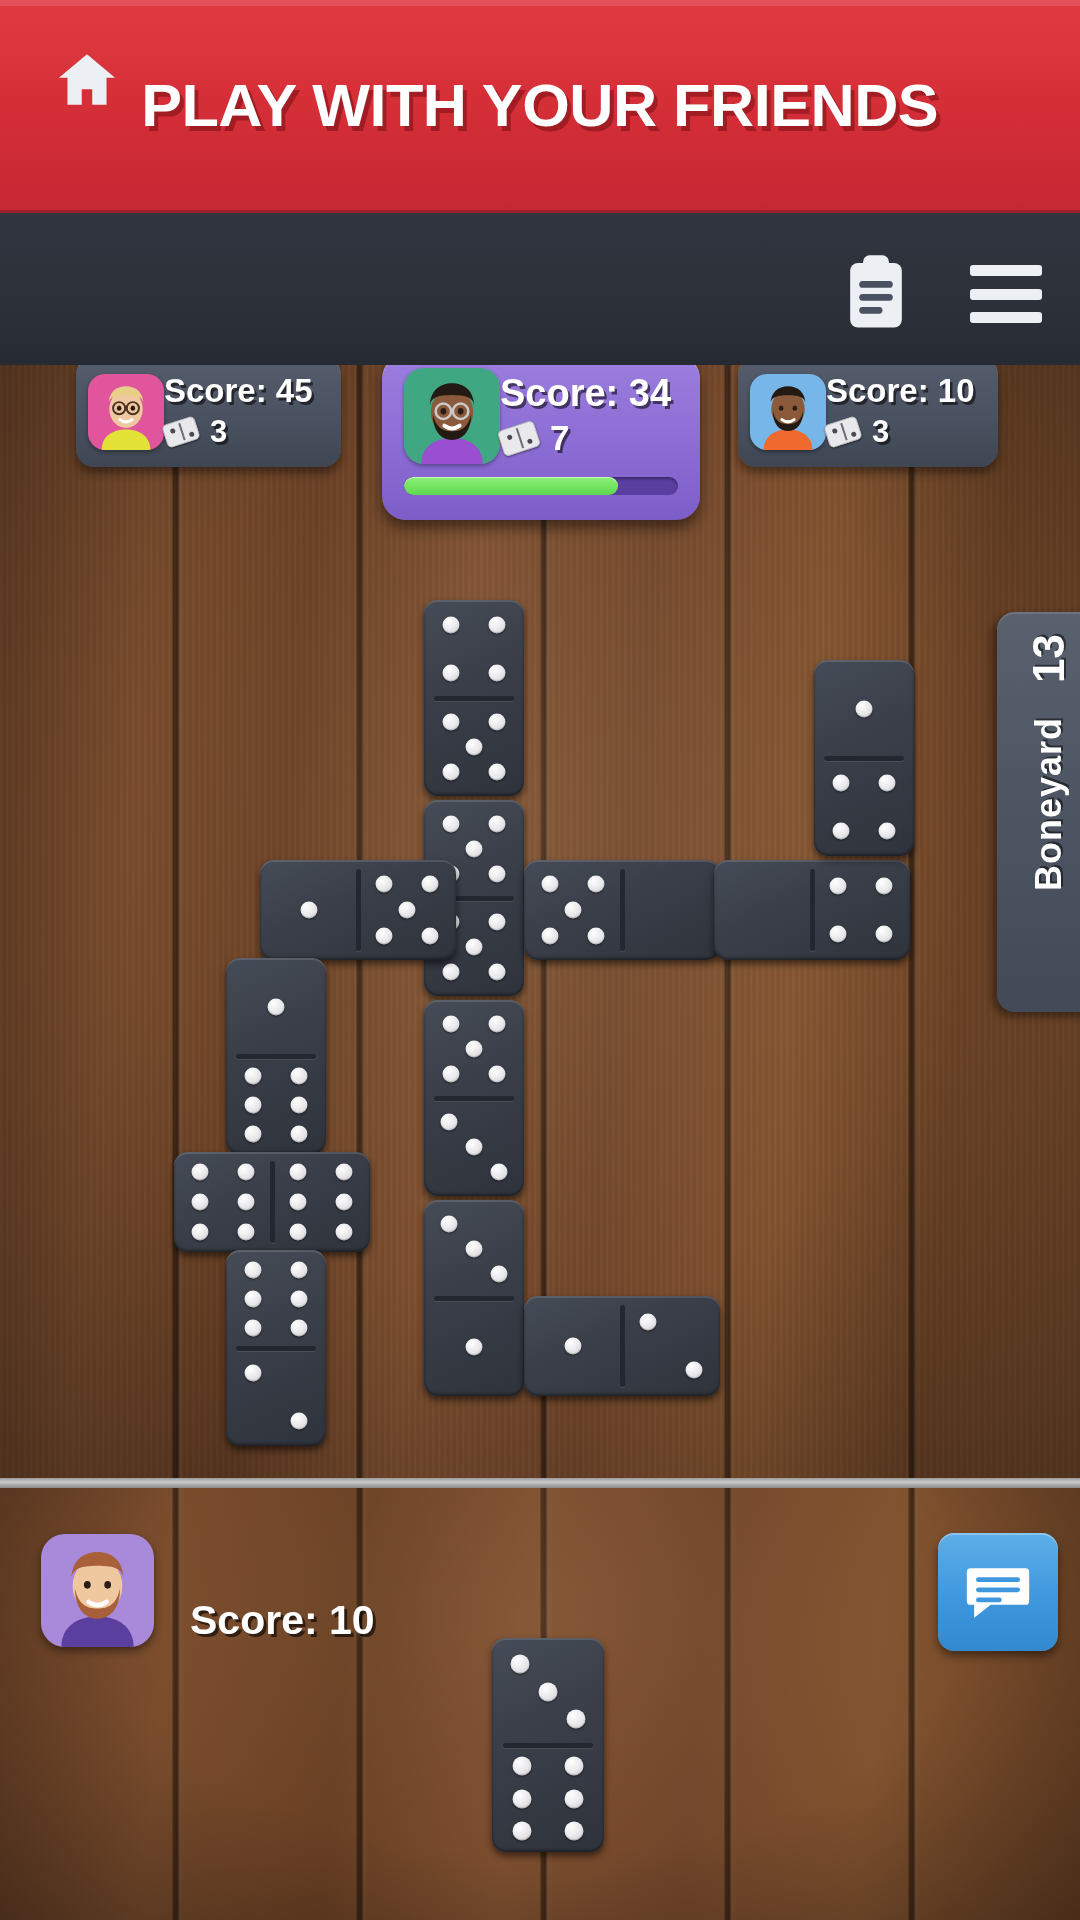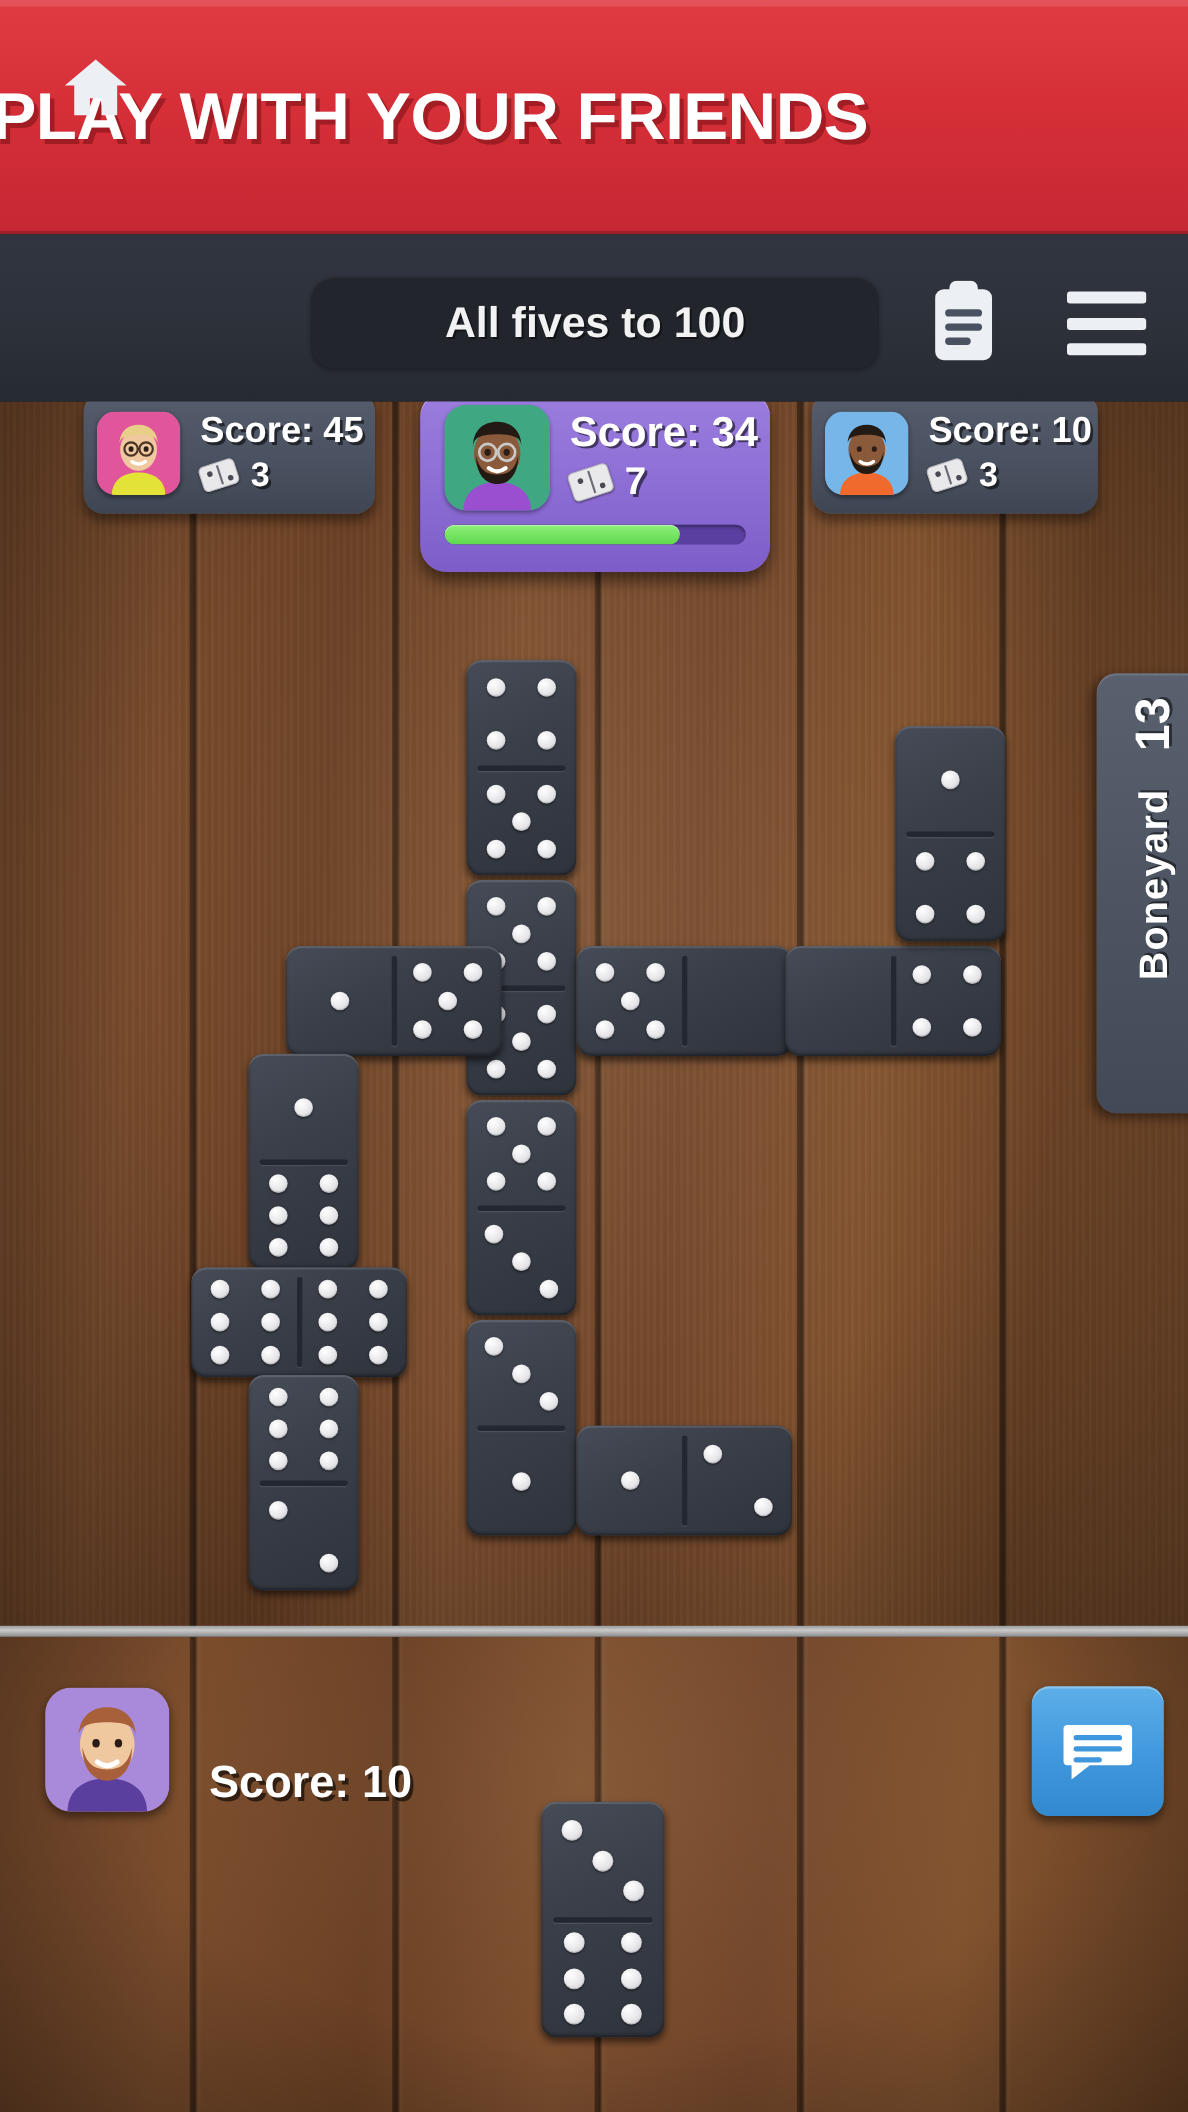--- a/index.html
+++ b/index.html
@@ -11,21 +11,21 @@
   }
   #app {
     position:absolute; left:0; top:0; width:1080px; height:1920px;
     background:#0d0f13;
   }
 
   
   .ad-banner {
     position:absolute; left:0; top:0; width:1080px; height:213px;
     background:linear-gradient(180deg,#e03b43 0%,#d62f38 45%,#c62833 100%);
-    display:flex; align-items:center; 
+    display:flex; align-items:center; justify-content:center;
     border-bottom:3px solid #9e1f27;
     overflow:hidden;
   }
   .ad-banner::before{
     content:""; position:absolute; left:0; top:0; width:100%; height:6px;
     background:rgba(255,255,255,.12);
   }
   .ad-text {
     font-size:60px; font-weight:bold; color:#fff;
     letter-spacing:-.5px;
@@ -118,21 +118,21 @@
   .ppanel.p-left .ppanel-row, .ppanel.p-right .ppanel-row{ padding-left:12px; }
   .ppanel.p-active .ppanel-row{ height:122px; padding-left:22px; }
 
   .avatar{
     width:76px; height:76px; border-radius:17px; flex:none;
     position:relative; overflow:hidden;
     box-shadow:0 2px 4px rgba(0,0,0,.35);
   }
   .ppanel.p-active .avatar{ width:96px; height:96px; border-radius:20px; }
 
-  .pinfo{ margin-left:18px; display:flex; flex-direction:column; justify-content:center; }
+  .pinfo{ margin-left:0; display:flex; flex-direction:column; justify-content:center; }
   .pscore{
     font-size:33px; font-weight:bold; color:#fff;
     text-shadow:2.5px 2.5px 0 rgba(0,0,0,.55);
     white-space:nowrap; line-height:1.05;
   }
   .ppanel.p-active .pscore{ font-size:38px; }
   .ptiles{ display:flex; align-items:center; margin-top:5px; }
   .mini-dom{
     width:34px; height:24px; background:#e9e9ec; border-radius:5px;
     transform:rotate(-18deg); position:relative; flex:none;
@@ -262,23 +262,20 @@
   <div class="header"></div>
 
   <div class="hdr-home">
     <span>
       <svg viewBox="0 0 24 24" fill="#eceff3">
         <path d="M12 2.6 1.8 11.2h3.1V21h5.2v-5.6h3.8V21h5.2v-9.8h3.1z"></path>
       </svg>
     </span>
   </div>
 
-  <div class="mode-pill">
-    <span class="mode-pill-text">All fives to 100</span>
-  </div>
 
   <div class="hdr-clipboard">
     <span>
       <svg viewBox="0 0 24 30" fill="none">
         <rect x="2" y="3" width="20" height="25" rx="3" fill="#eceff3"></rect>
         <rect x="7.5" y="0.5" width="9" height="5" rx="2" fill="#eceff3" stroke="#eceff3"></rect>
         <rect x="5.5" y="10" width="13" height="2.6" rx="1.3" fill="#4a5160"></rect>
         <rect x="5.5" y="15" width="13" height="2.6" rx="1.3" fill="#4a5160"></rect>
         <rect x="5.5" y="20" width="9" height="2.6" rx="1.3" fill="#4a5160"></rect>
       </svg>

